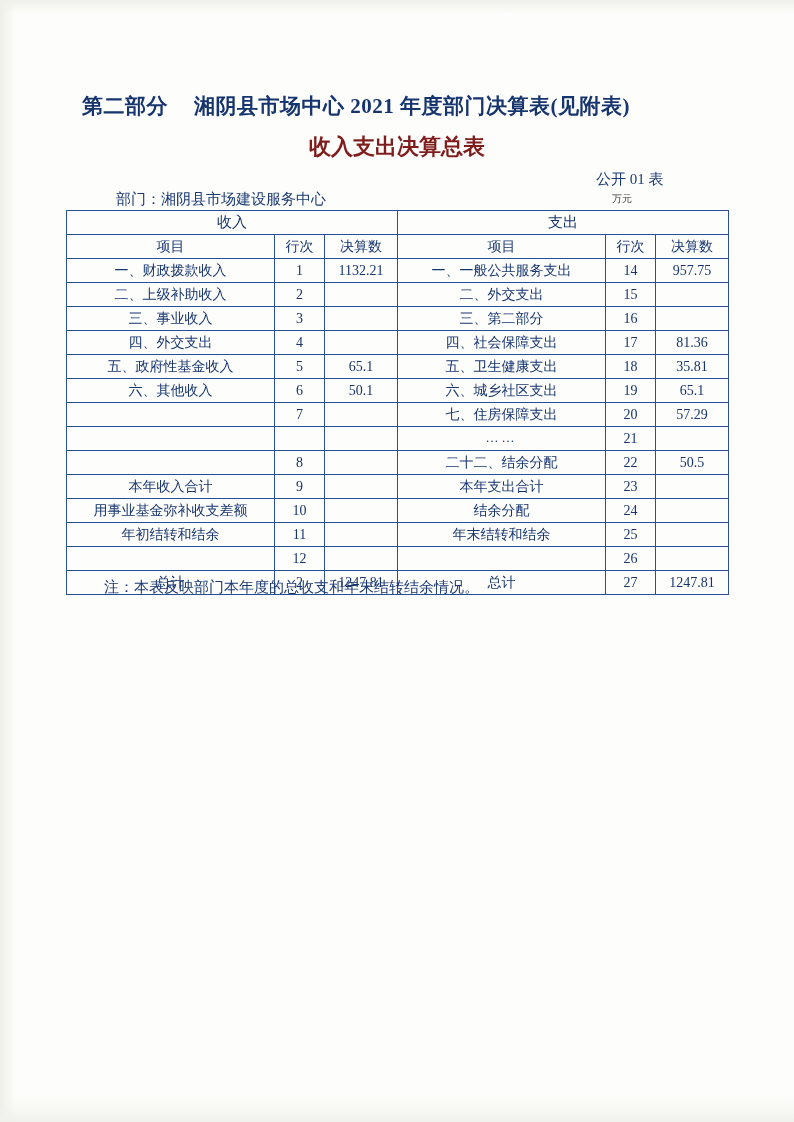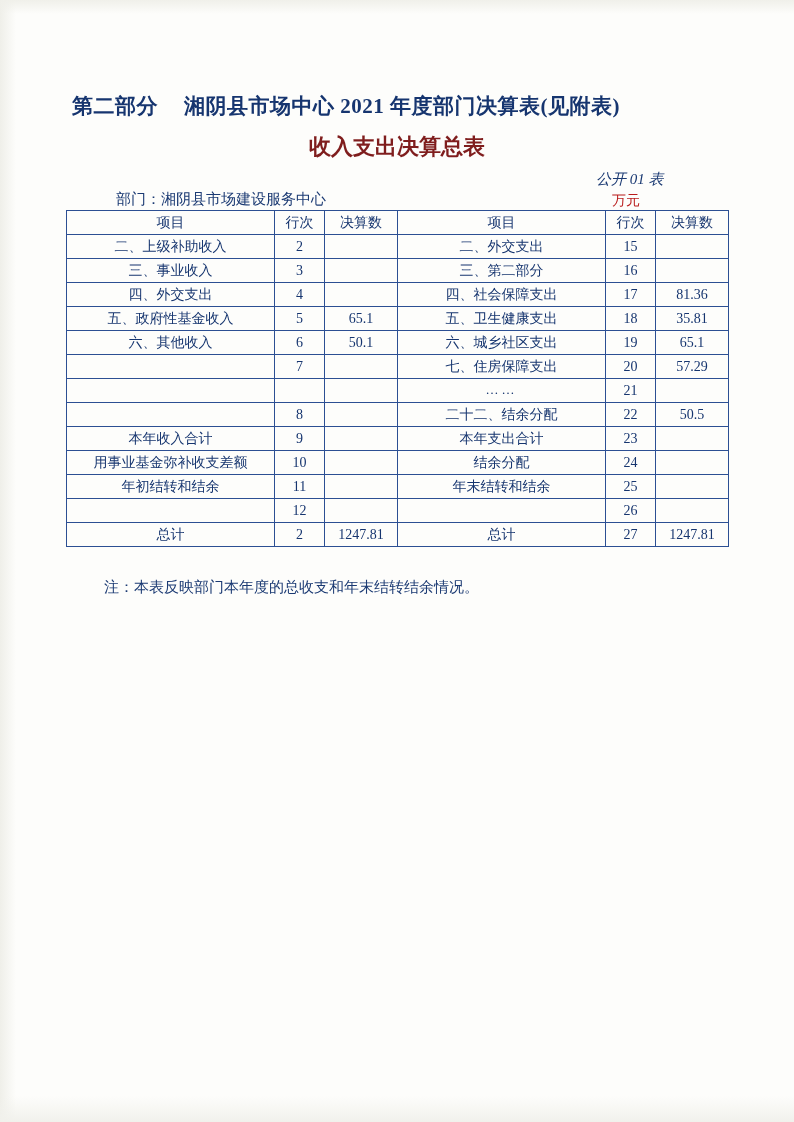--- a/index.html
+++ b/index.html
@@ -36,21 +36,21 @@
   .scan-edge-bottom {
     position: absolute;
     left: 0; right: 0; bottom: 0; height: 26px;
     background: linear-gradient(to top, #f1f1ec, rgba(255,255,255,0));
     pointer-events: none;
   }
 
   .title-line {
     position: absolute;
     top: 92px;
-    left: 2px;
+    left: 12px;
     width: 688px;
     text-align: center;
     font-size: 21px;
     font-weight: bold;
     letter-spacing: 0.5px;
     color: #16356f;
     white-space: nowrap;
   }
   .title-line .part-label {
     margin-right: 26px;
@@ -65,28 +65,27 @@
     font-weight: bold;
     color: #7f1d1d;
   }
 
   .form-no {
     position: absolute;
     top: 170px;
     left: 596px;
     font-size: 15px;
     color: #1b3a73;
-    font-style: italic;
   }
   .unit {
     position: absolute;
     top: 192px;
     left: 612px;
-    font-size: 14px;
-    color: #b91c1c;
+    font-size: 10px;
+    color: #404040;
   }
   .dept-line {
     position: absolute;
     top: 190px;
     left: 116px;
     font-size: 15px;
     color: #1b3a73;
   }
 
   table.main {
@@ -158,29 +157,41 @@
     <colgroup>
       <col class="col-item">
         <col class="col-row">
         <col class="col-num">
       <col class="col-item">
         <col class="col-row">
         <col class="col-num">
     </colgroup>
     <tbody>
       <tr>
+        <td class="grp-head" colspan="3">收入</td>
+        <td class="grp-head" colspan="3">支出</td>
+      </tr>
+      <tr>
         <td>项目</td>
         <td>行次</td>
         <td>决算数</td>
         <td>项目</td>
         <td>行次</td>
         <td>决算数</td>
       </tr>
 
       <tr>
+        <td class="cell-left">一、财政拨款收入</td>
+        <td>1</td>
+        <td class="num">1132.21</td>
+        <td class="cell-left">一、一般公共服务支出</td>
+        <td>14</td>
+        <td class="num">957.75</td>
+      </tr>
+      <tr>
         <td class="cell-left">二、上级补助收入</td>
         <td>2</td>
         <td class="num"></td>
         <td class="cell-left">二、外交支出</td>
         <td>15</td>
         <td class="num"></td>
       </tr>
       <tr>
         <td class="cell-left">三、事业收入</td>
         <td>3</td>

